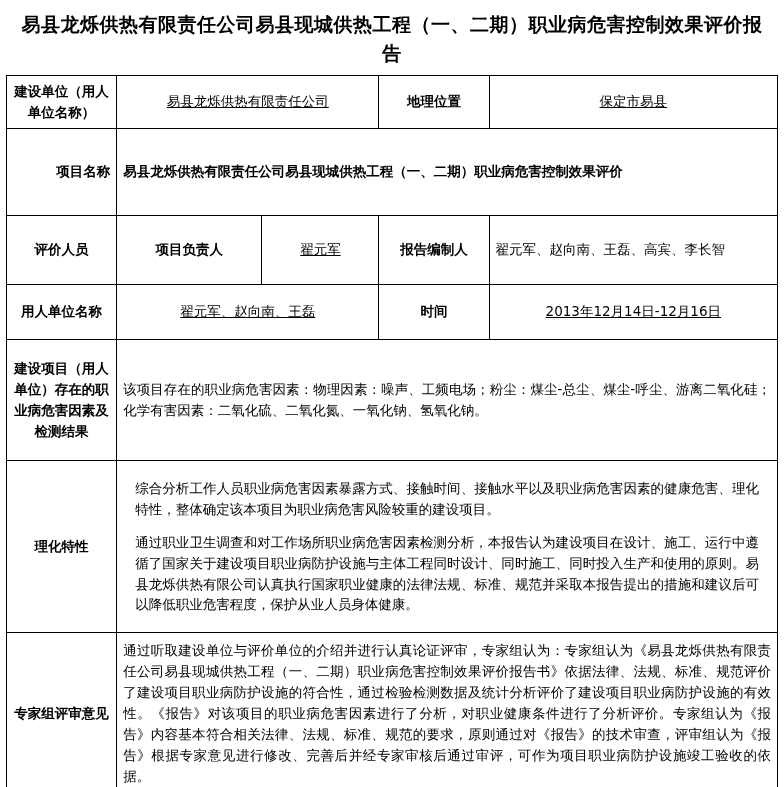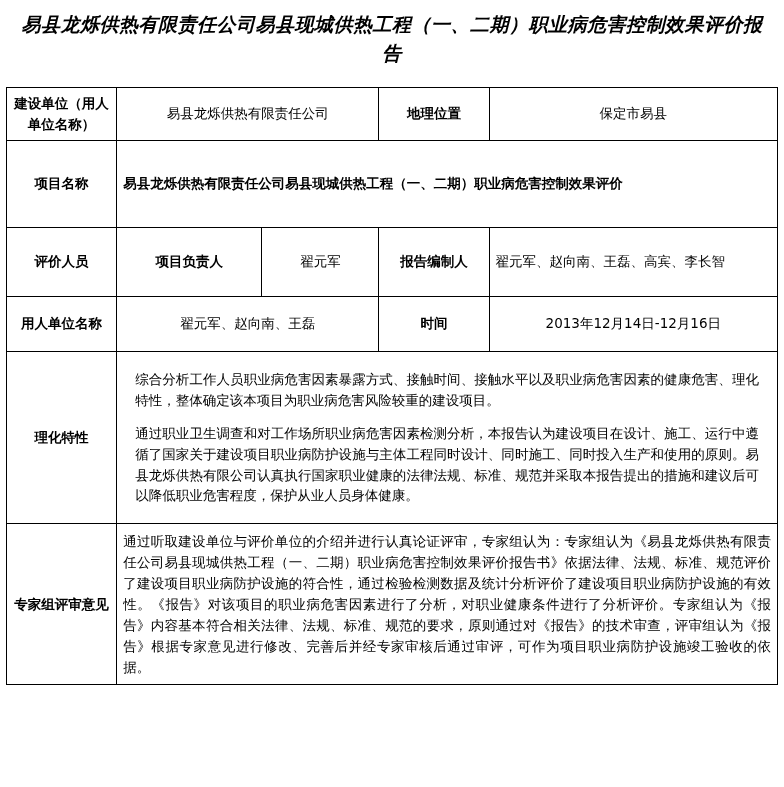--- a/index.html
+++ b/index.html
@@ -17,22 +17,21 @@
     width: 784px;
     box-sizing: border-box;
     padding: 6px 6px 0 6px;
   }
   .doc-title {
     font-size: 19px;
     font-weight: bold;
     text-align: center;
     line-height: 1.5;
     letter-spacing: 0.5px;
-    margin: 4px 10px 20px 10px;
-    font-style: italic;
+    margin: 4px 10px 8px 10px;
   }
   table.main {
     border-collapse: collapse;
     width: 772px;
     margin: 0 auto;
     table-layout: fixed;
   }
   table.main td {
     border: 1px solid #000000;
     padding: 5px 6px;
@@ -40,27 +39,29 @@
     line-height: 1.55;
     vertical-align: middle;
   }
   .lbl {
     text-align: center;
     font-weight: bold;
     font-size: 14px;
   }
   .ctr {
     text-align: center;
+    text-decoration: underline;
   }
   .just {
     text-align: justify;
     text-justify: inter-ideograph;
   }
   .tall {
     height: 76px;
+    text-align: right;
   }
   .tall2 {
     height: 92px;
   }
   .pname {
     text-align: left;
     font-weight: bold;
     font-size: 14px;
   }
   .sup {
@@ -108,20 +109,24 @@
         <td class="just">翟元军、赵向南、王磊、高宾、李长智</td>
       </tr>
 
       <tr>
         <td class="lbl" style="height:44px">用人单位名称</td>
         <td class="ctr" colspan="2">翟元军、赵向南、王磊</td>
         <td class="lbl">时间</td>
         <td class="ctr">2013年12月14日-12月16日</td>
       </tr>
 
+      <tr>
+        <td class="lbl" style="height:110px">建设项目（用人单位）存在的职业病危害因素及检测结果</td>
+        <td class="just" colspan="4">该项目存在的职业病危害因素：物理因素：噪声、工频电场；粉尘：煤尘-总尘、煤尘-呼尘、游离二氧化硅；化学有害因素：二氧化硫、二氧化氮、一氧化钠、氢氧化钠。</td>
+      </tr>
 
       <tr>
         <td class="lbl" style="height:140px">理化特性</td>
         <td class="just" colspan="4">
           <p class="para">综合分析工作人员职业病危害因素暴露方式、接触时间、接触水平以及职业病危害因素的健康危害、理化特性，整体确定该本项目为职业病危害风险较重的建设项目。</p>
           <p class="para">通过职业卫生调查和对工作场所职业病危害因素检测分析，本报告认为建设项目在设计、施工、运行中遵循了国家关于建设项目职业病防护设施与主体工程同时设计、同时施工、同时投入生产和使用的原则。易县龙烁供热有限公司认真执行国家职业健康的法律法规、标准、规范并采取本报告提出的措施和建议后可以降低职业危害程度，保护从业人员身体健康。</p>
         </td>
       </tr>
 
       <tr>

